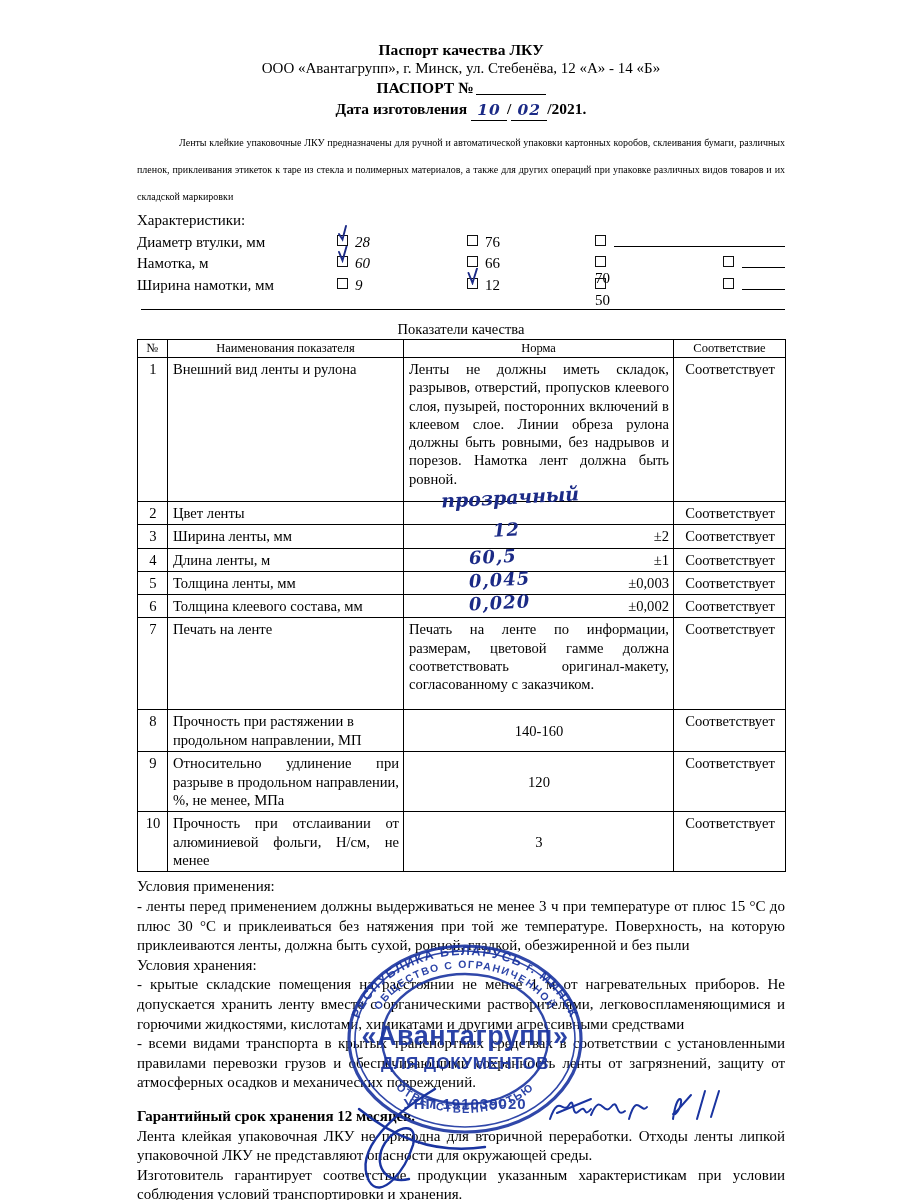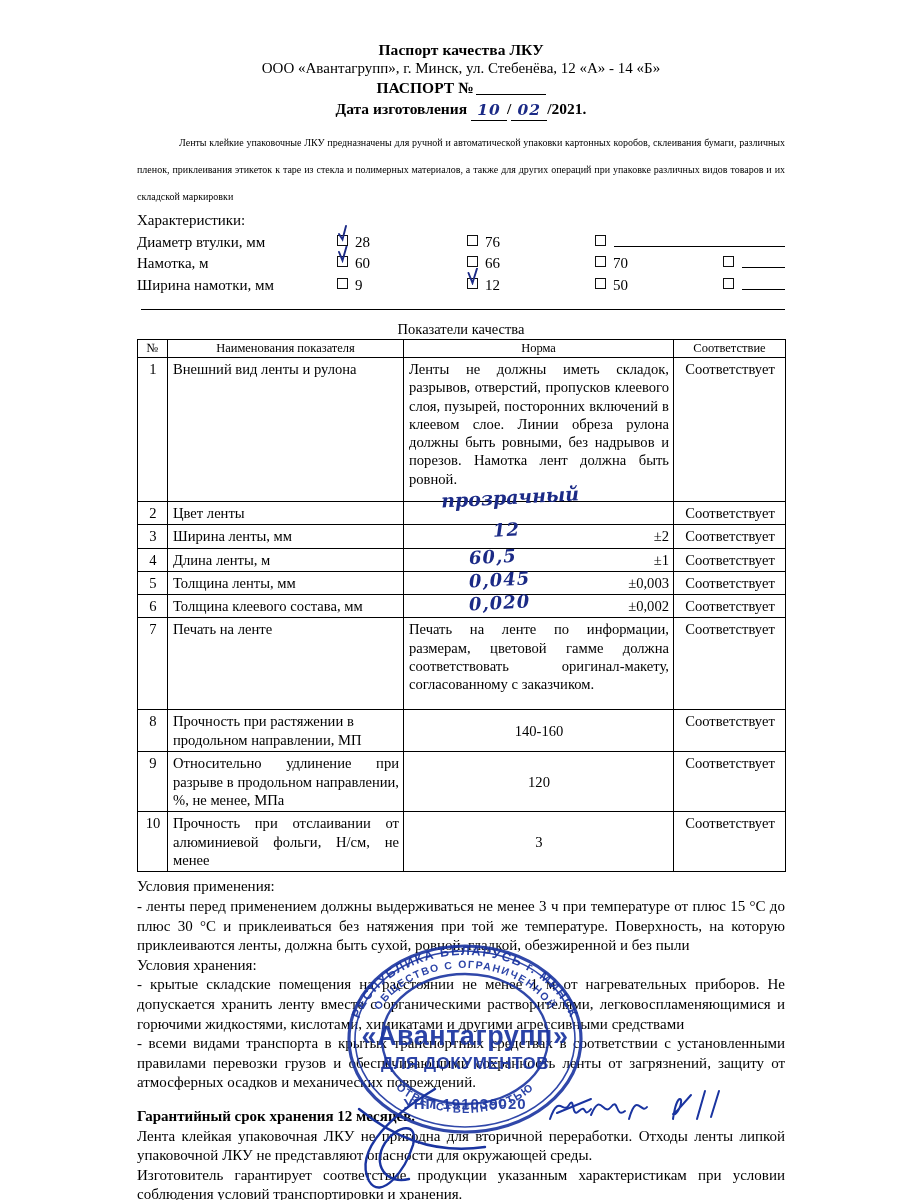--- a/index.html
+++ b/index.html
@@ -91,23 +91,23 @@
     height:21.5px;
     gap:24px;
   }
   .charlabel{width:176px;flex:0 0 176px;}
   .opt{
     position:relative;
     display:flex;
     align-items:baseline;
     flex:0 0 auto;
   }
-  .opt.c1{width:106px;}
+  .opt.c1{width:106px;font-style:italic;}
   .opt.c2{width:104px;}
-  .opt.c3{width:104px;}
+  .opt.c3{width:104px;flex-direction:column;}
   .opt.c4{flex:1 1 auto;}
   .box{
     display:inline-block;
     width:9px;height:9px;
     border:1px solid #111;
     margin-right:7px;
     position:relative;
     flex:0 0 auto;
     transform:translateY(-1px);
   }

